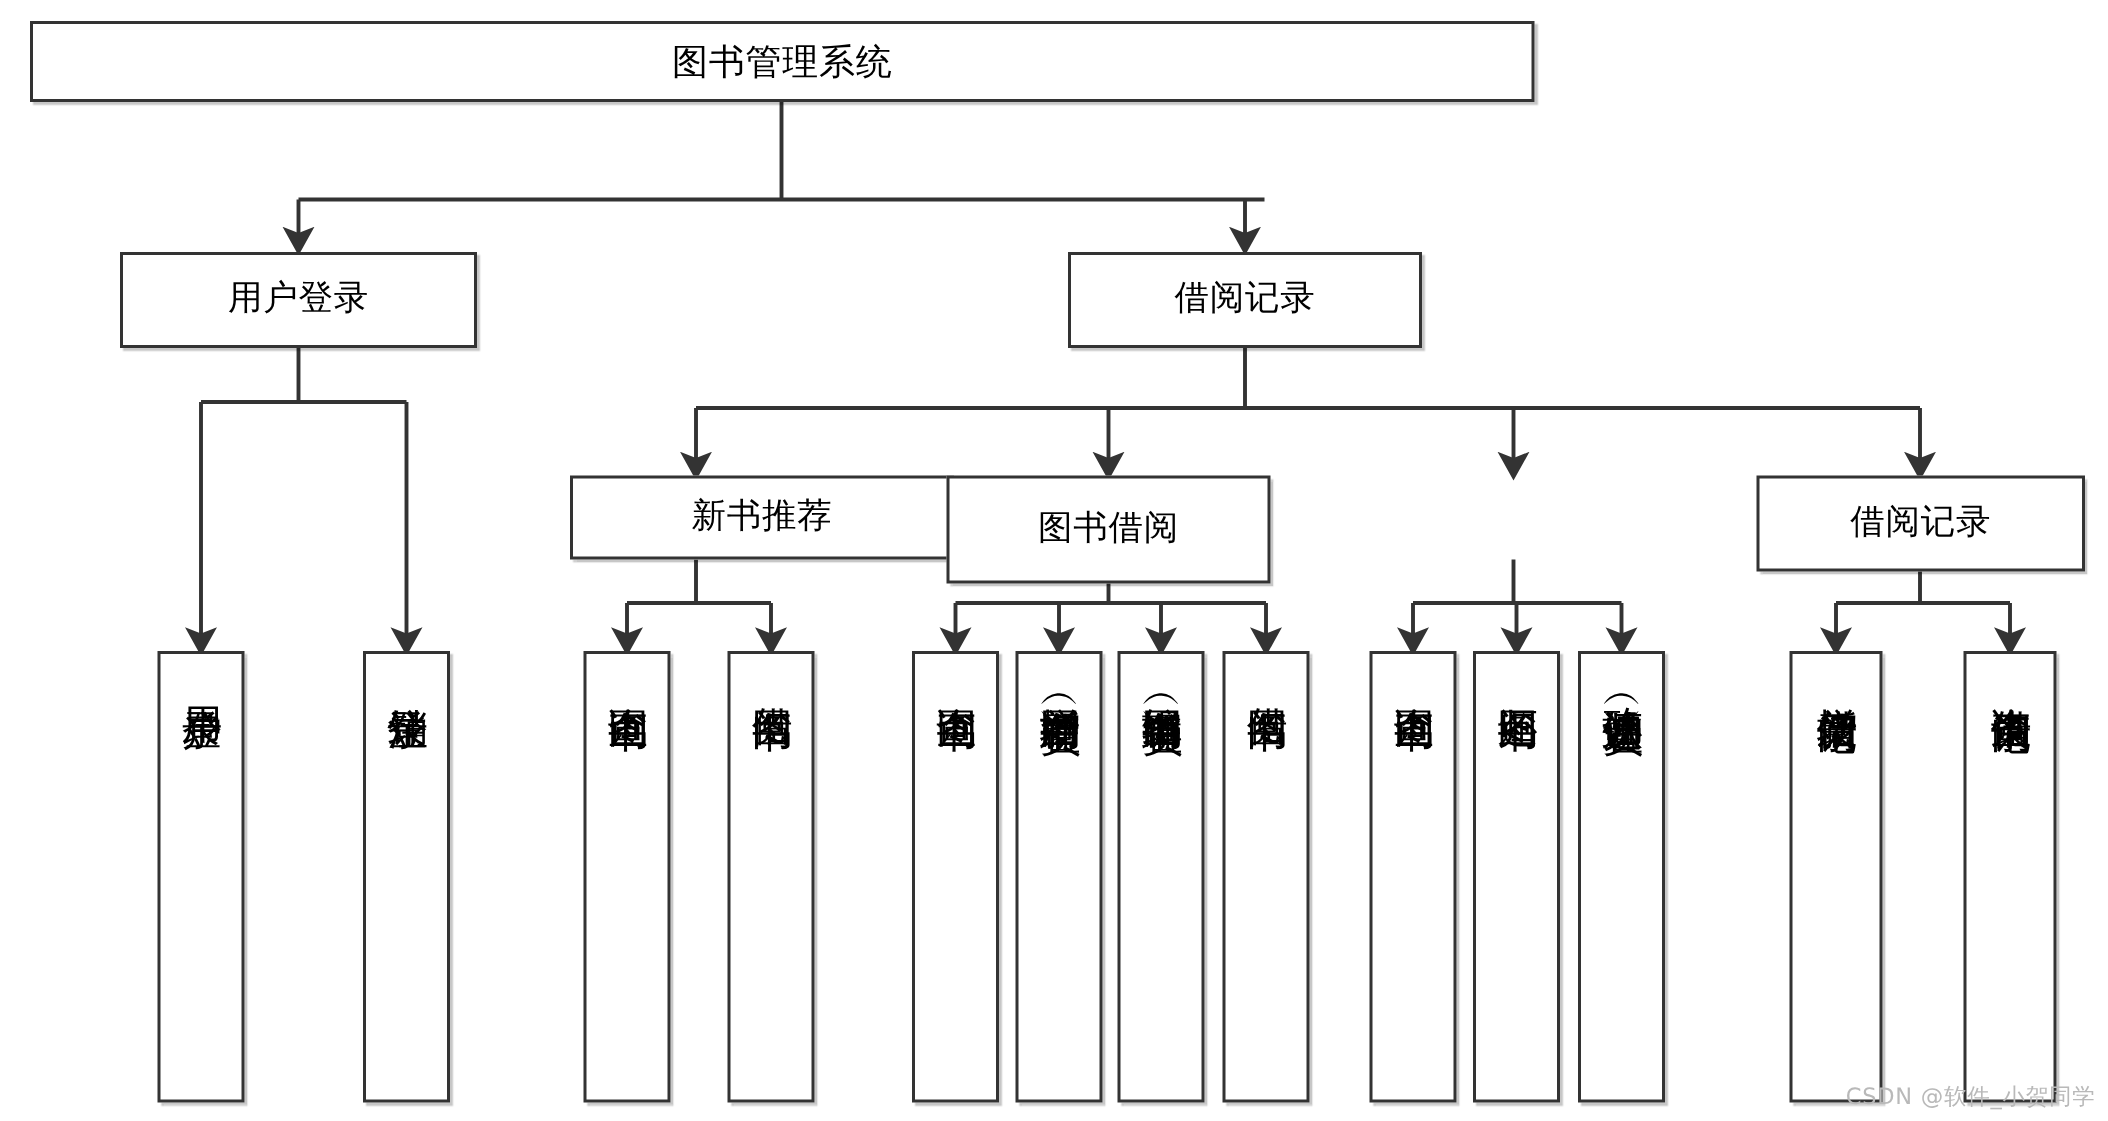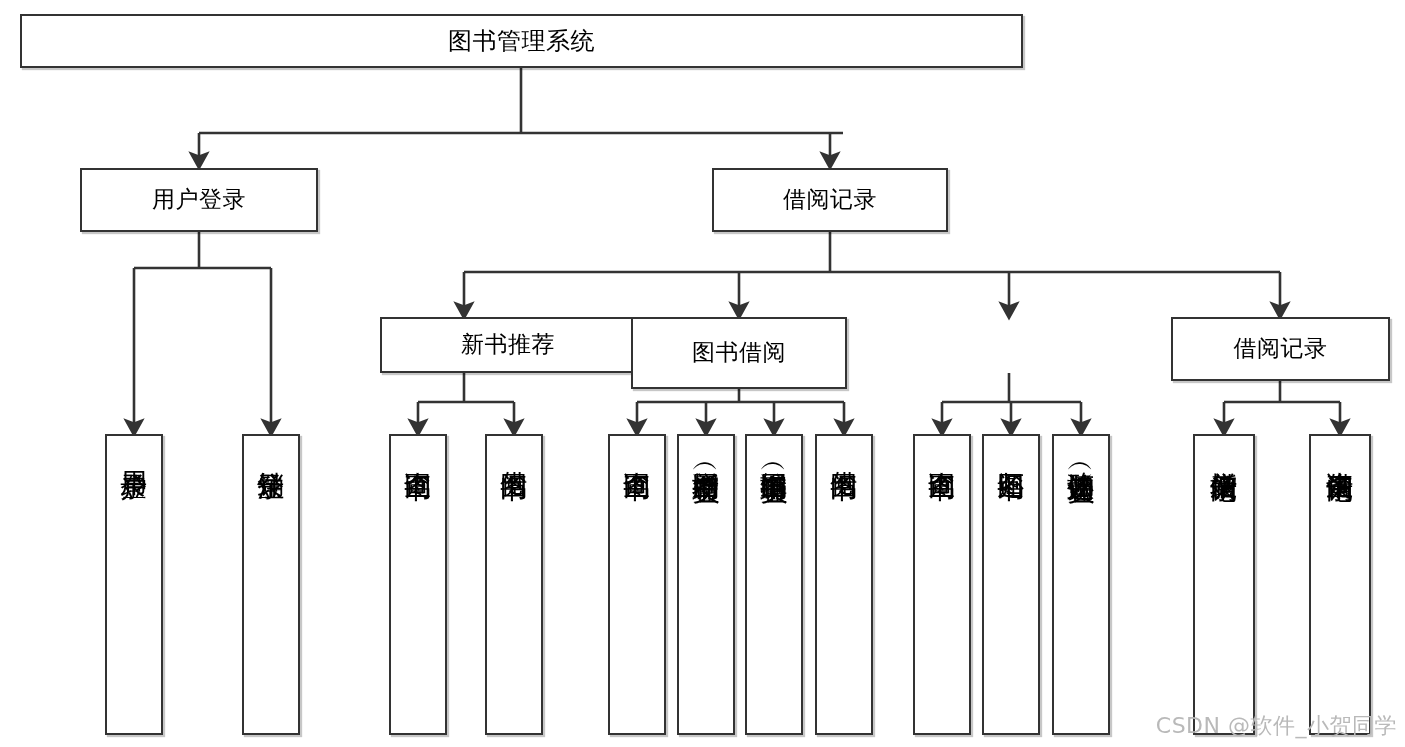--- a/index.html
+++ b/index.html
@@ -62,21 +62,21 @@
     text-orientation: upright;
     font-size: 27px;
     line-height: 1.02;
     letter-spacing: 1px;
     white-space: pre-line;
   }
   #watermark {
     position: absolute;
     right: 8px;
     bottom: 6px;
-    font-size: 22px;
+    font-size: 15px;
     color: #b9b9b9;
     letter-spacing: 0.5px;
     z-index: 5;
     white-space: nowrap;
     font-family: "DejaVu Sans", "Liberation Sans", sans-serif;
   }
 </style>
 </head>
 <body>
 

